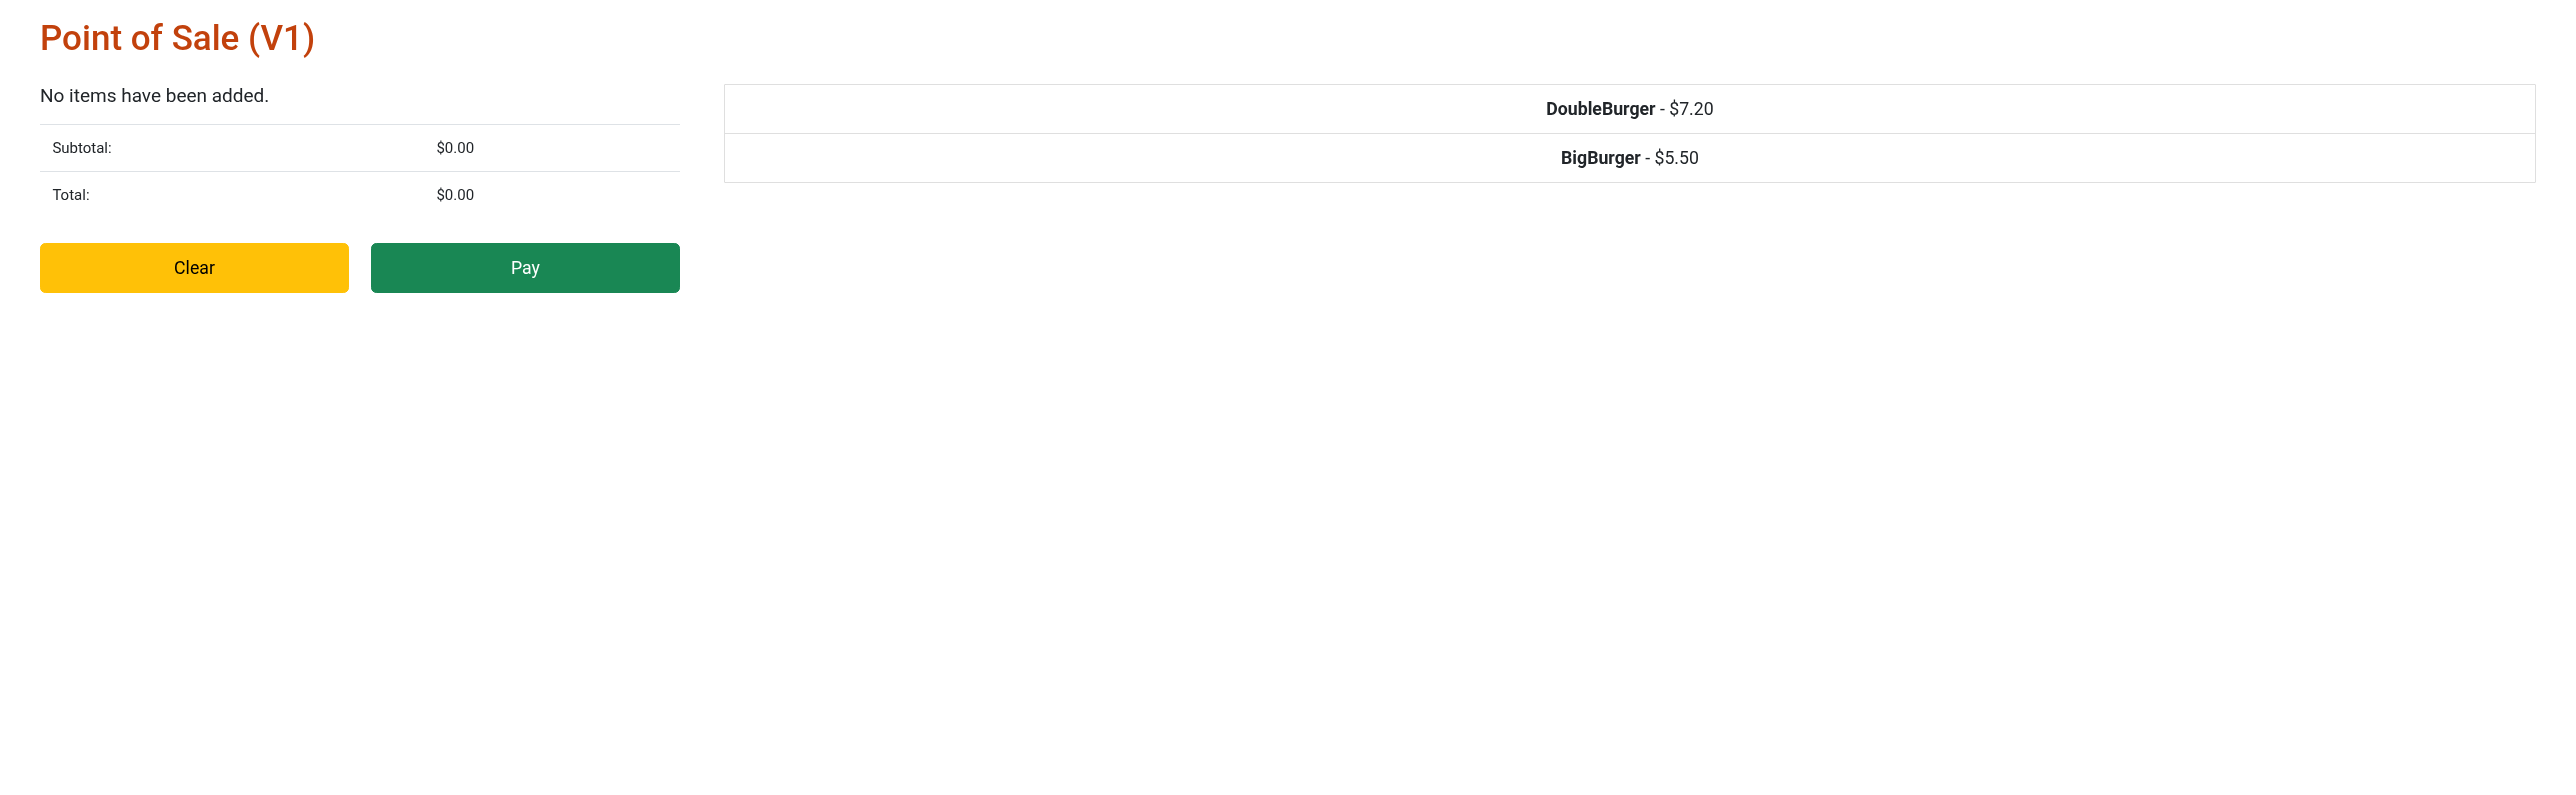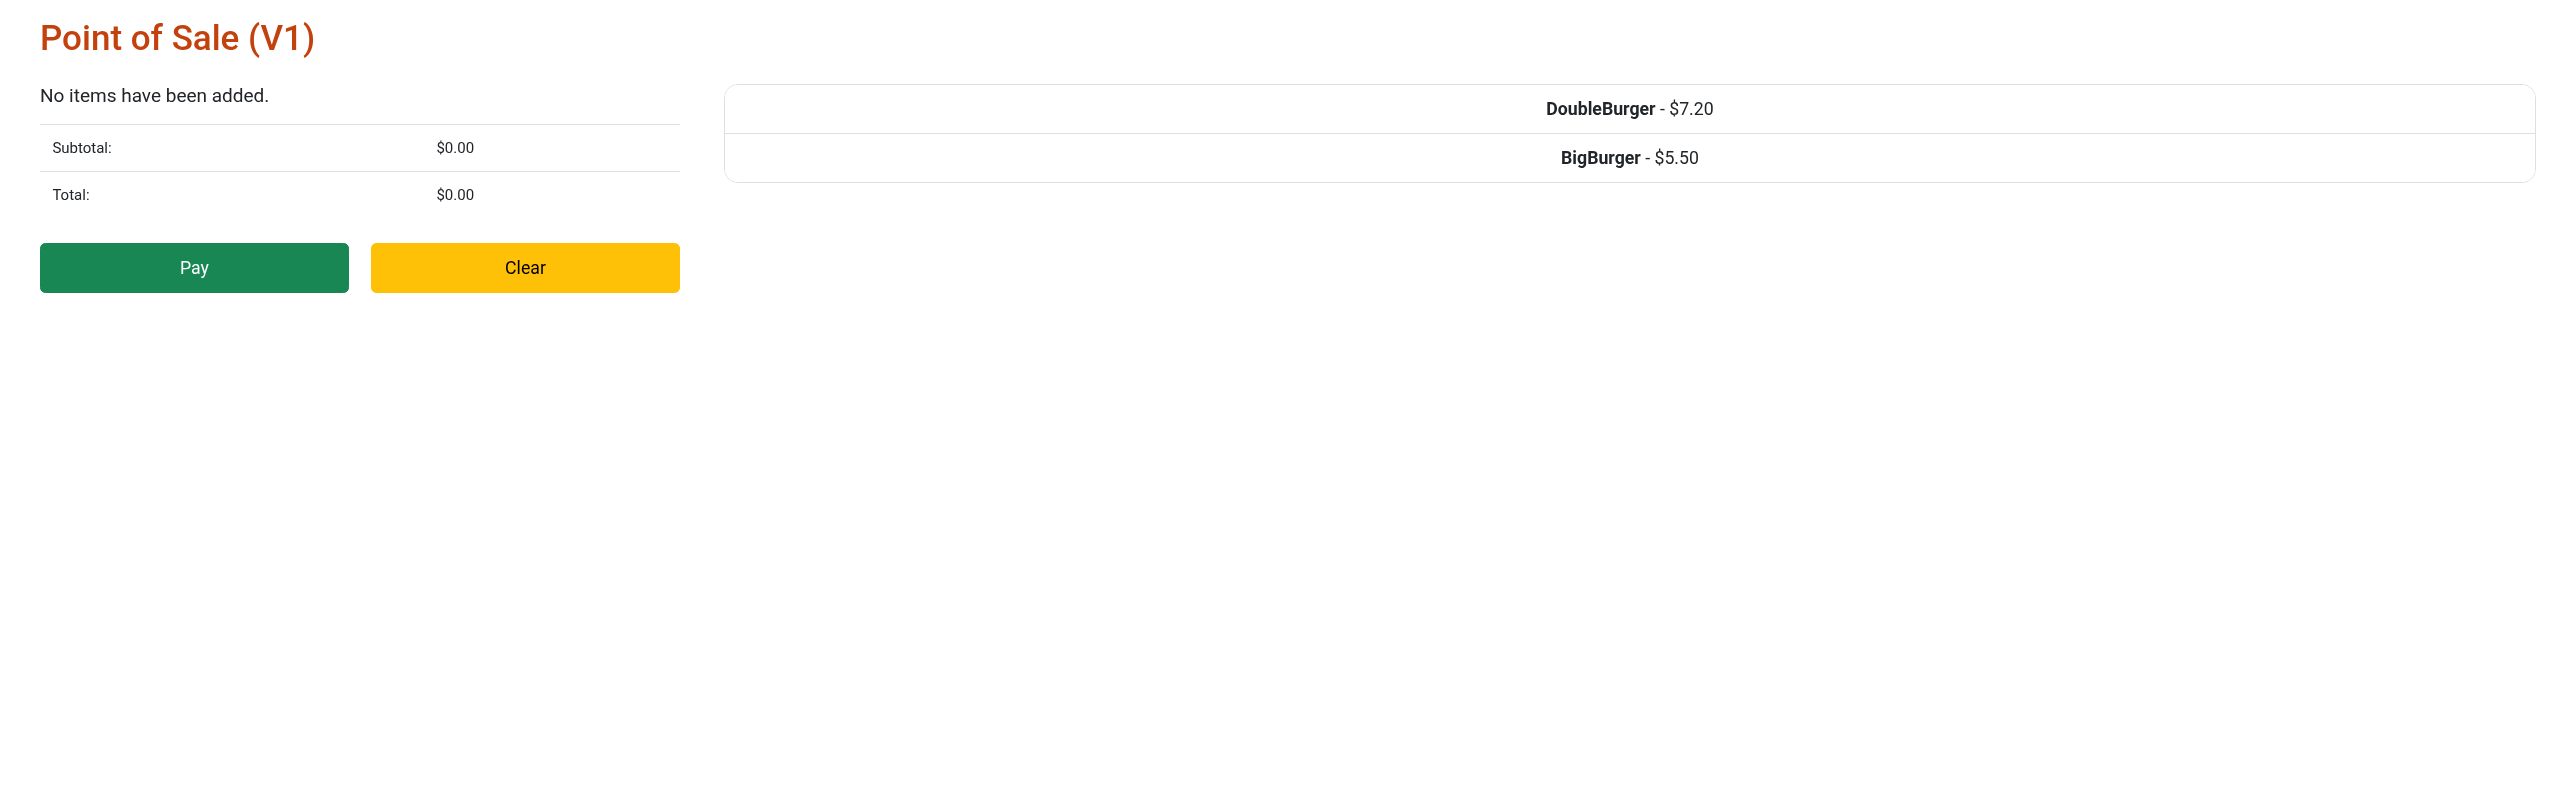--- a/index.html
+++ b/index.html
@@ -69,21 +69,21 @@
       border-color: #198754;
       color: #fff;
     }
     .btn-warning {
       background-color: #ffc107;
       border-color: #ffc107;
       color: #000;
     }
     .product-list {
       border: 0.9px solid rgba(0,0,0,.125);
-      border-radius: 14px;
+      border-radius: 1px;
       overflow: hidden;
     }
     .product-item {
       padding: 14px 17.7px;
       font-size: 17.7px;
       text-align: center;
       background: #fff;
       cursor: pointer;
       border-bottom: 0.9px solid rgba(0,0,0,.125);
     }
@@ -110,22 +110,22 @@
           <td>$0.00</td>
         </tr>
         <tr>
           <td>Total:</td>
           <td>$0.00</td>
         </tr>
       </tbody>
     </table>
 
     <div class="button-row">
+      <button class="btn btn-warning">Clear</button>
       <button class="btn btn-success">Pay</button>
-      <button class="btn btn-warning">Clear</button>
     </div>
   </div>
 
   <div class="right-col">
     <div class="product-list">
       <div class="product-item">
         <span class="pname">DoubleBurger</span><span> - </span><span>$7.20</span>
       </div>
       <div class="product-item">
         <span class="pname">BigBurger</span><span> - </span><span>$5.50</span>

